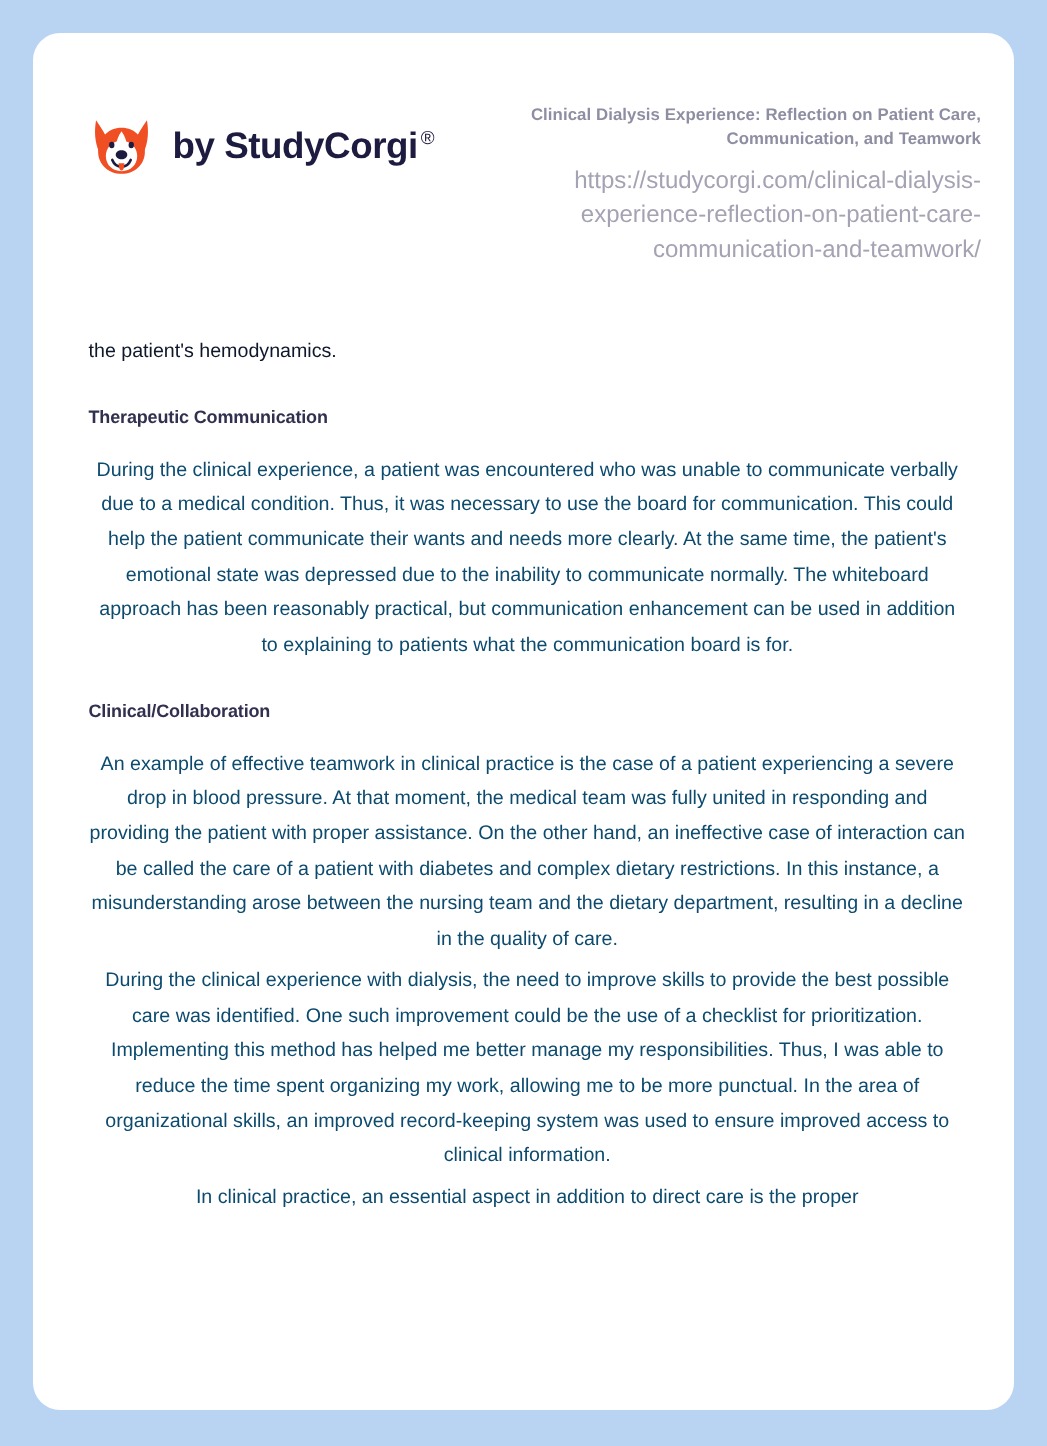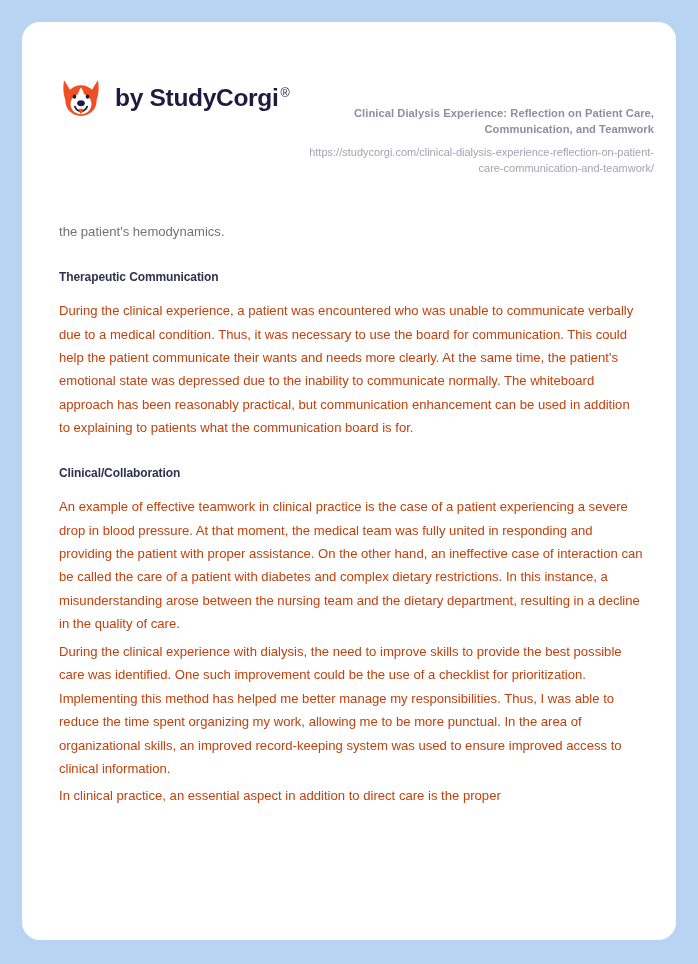--- a/index.html
+++ b/index.html
@@ -68,69 +68,68 @@
     vertical-align: super;
     font-weight: 400;
     margin-left: 2px;
     color: #1d1b3f;
   }
 
   .header-meta {
     text-align: right;
     max-width: 345px;
     padding-top: 2px;
-    margin-top: 36px;
   }
 
   .header-title {
     font-size: 11.2px;
     font-weight: 700;
     line-height: 1.42;
     color: #8e8ea3;
     margin: 0 0 7px 0;
     letter-spacing: 0.05px;
   }
 
   .header-url {
-    font-size: 11px;
+    font-size: 16px;
     font-weight: 400;
     line-height: 1.44;
     color: #a3a3b3;
     margin: 0;
     word-break: break-word;
   }
 
   
   .doc-body {
     padding: 0 32px 0 37px;
     box-sizing: border-box;
   }
 
   .lead-line {
     font-size: 13.1px;
     line-height: 1.78;
-    color: #737373;
+    color: #0f172a;
     margin: 44px 0 0 0;
   }
 
   h2.section-heading {
     font-size: 12px;
     font-weight: 700;
     color: #31304f;
     margin: 26px 0 15px 0;
     letter-spacing: -0.1px;
     line-height: 1.2;
   }
 
   p.section-text {
     font-size: 13.1px;
     line-height: 1.79;
-    color: #c2410c;
+    color: #0c4a6e;
     margin: 0 0 4px 0;
-    text-align: left;
+    text-align: center;
   }
 </style>
 </head>
 <body>
 
 <div class="page-card">
 
   <div class="doc-header">
 
     <div class="brand">

